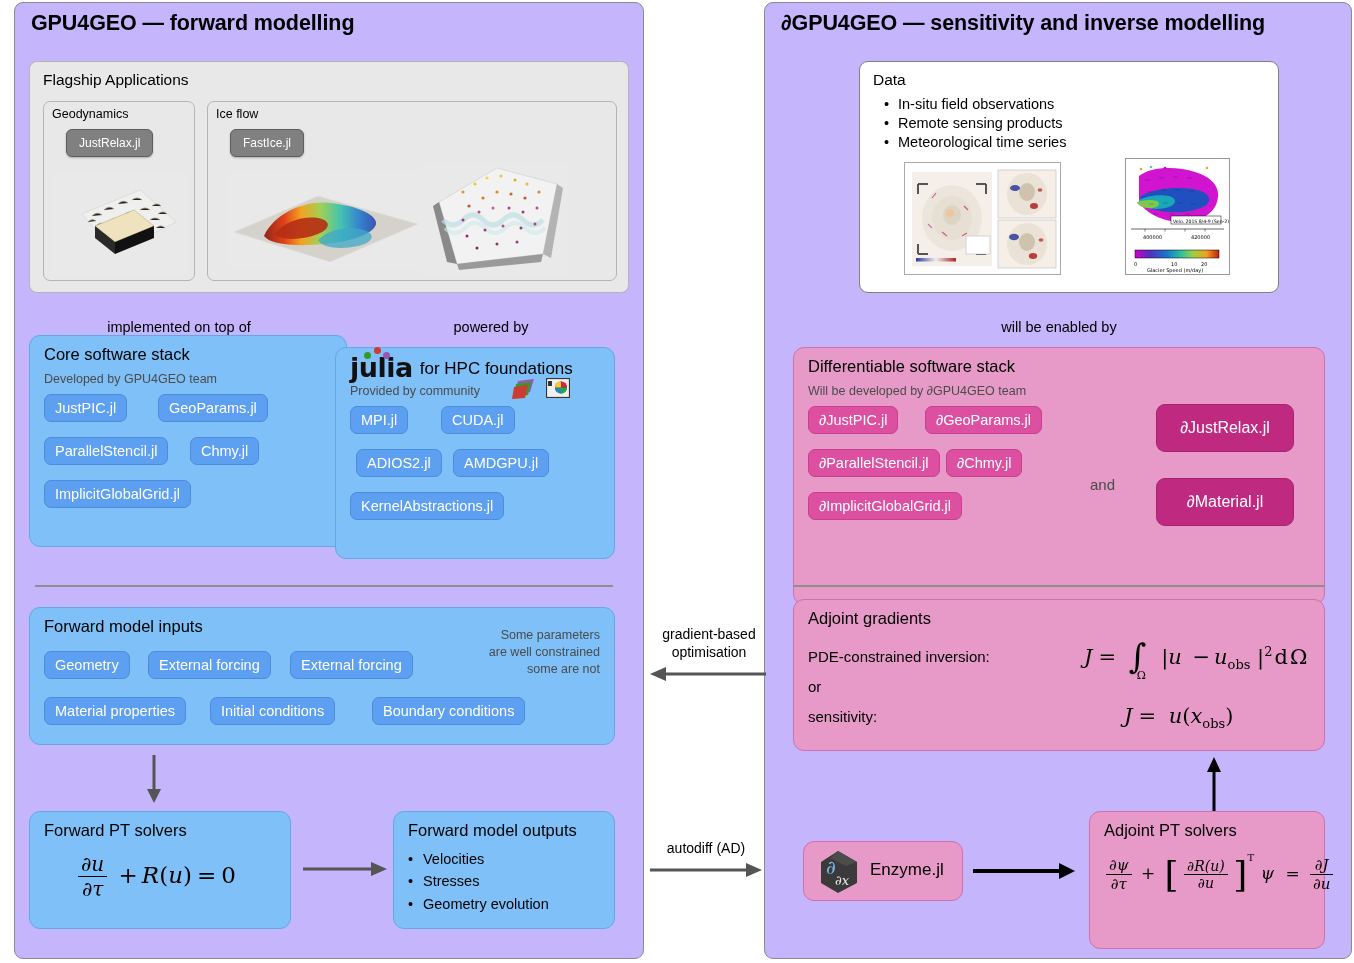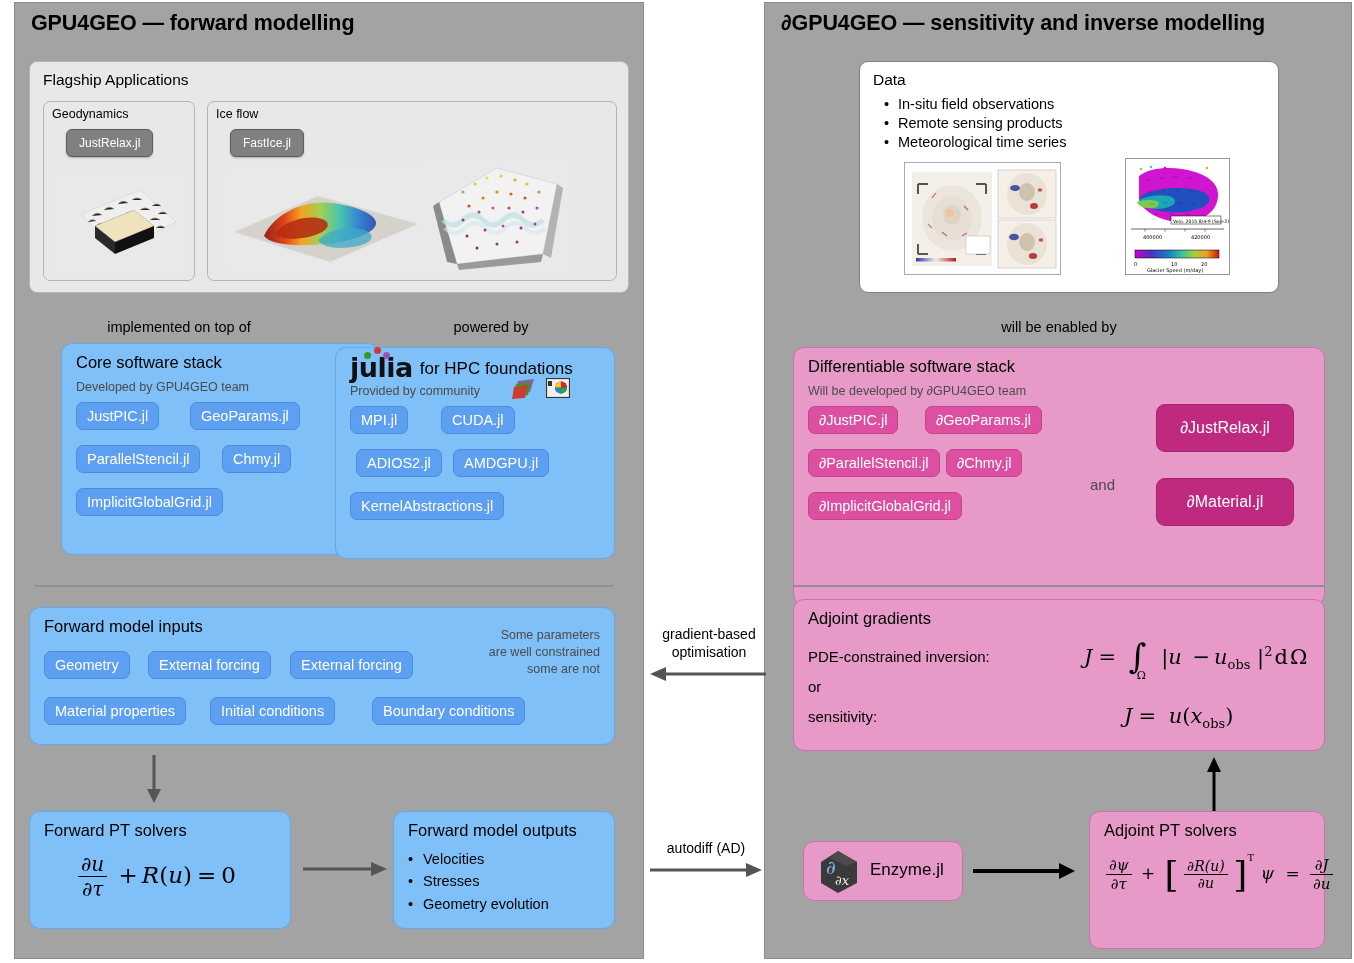--- a/index.html
+++ b/index.html
@@ -9,22 +9,22 @@
     background: #ffffff;
     font-family: "Liberation Sans", sans-serif;
     overflow: hidden;
   }
   #root { position: relative; width: 1354px; height: 963px; }
 
   
   .panel {
     position: absolute;
     border: 1.5px solid #8a8a8a;
-    border-radius: 0;
-    background: #a3a3a3;
+    border-radius: 9px;
+    background: #c4b5fd;
   }
   #panel-left  { left: 14px;  top: 2px; width: 630px; height: 957px; }
   #panel-right { left: 764px; top: 2px; width: 588px; height: 957px; }
 
   .panel-title {
     position: absolute;
     left: 16px; top: 8px;
     font-size: 21.5px;
     font-weight: bold;
     color: #000;
@@ -279,21 +279,21 @@
               <circle cx="74" cy="82" r="1.5" fill="#8e3572"></circle>
             <circle cx="94" cy="80" r="1.5" fill="#9c3c80"></circle>
           </g>
         </svg>
       </div>
     </div>
 
     <div class="conn-label" style="left:76px; top:316px; width:176px;">implemented on top of</div>
     <div class="conn-label" style="left:406px; top:316px; width:140px;">powered by</div>
 
-    <div class="stackbox blue-box" style="left:14px; top:340px; width:318px; height:212px;margin-left:32px;">
+    <div class="stackbox blue-box" style="left:14px; top:332px; width:318px; height:212px;">
       <div class="box-title">Core software stack</div>
       <div class="box-sub" style="top:36px;">Developed by GPU4GEO team</div>
       <div class="pill pill-blue" style="left:14px; top:58px;">JustPIC.jl</div>
       <div class="pill pill-blue" style="left:128px; top:58px;">GeoParams.jl</div>
       <div class="pill pill-blue" style="left:14px; top:101px;">ParallelStencil.jl</div>
       <div class="pill pill-blue" style="left:160px; top:101px;">Chmy.jl</div>
       <div class="pill pill-blue" style="left:14px; top:144px;">ImplicitGlobalGrid.jl</div>
     </div>
 
     <div class="stackbox blue-box" style="left:320px; top:344px; width:280px; height:212px;">

